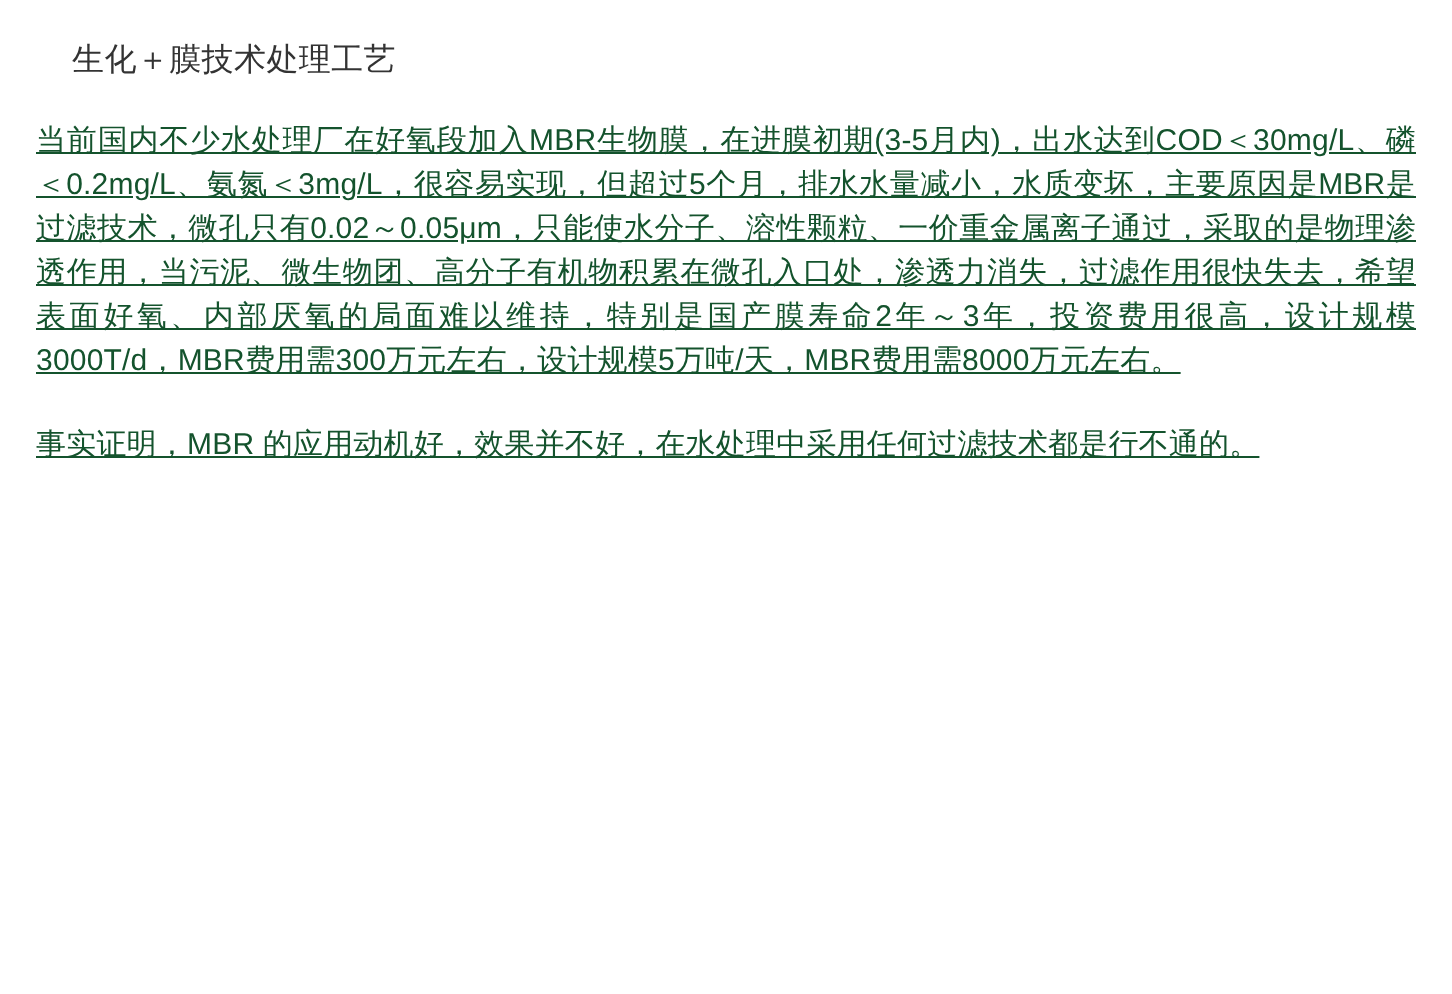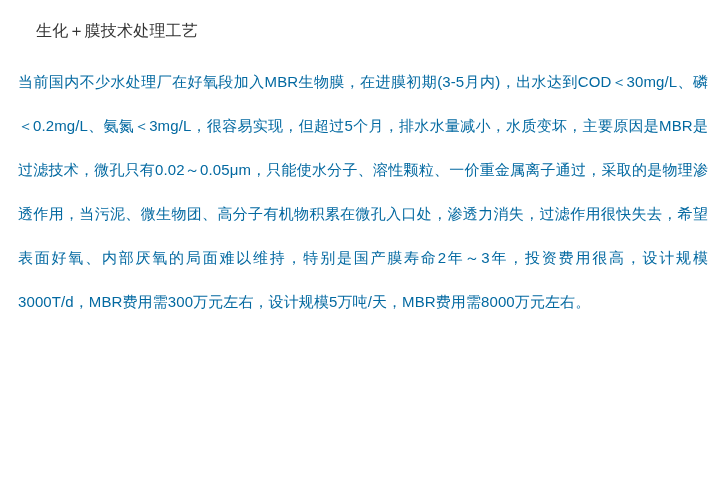--- a/index.html
+++ b/index.html
@@ -27,35 +27,37 @@
     color: #333333;
     letter-spacing: 0.2px;
     margin: 6px 0 0 18px;
     line-height: 1.4;
   }
   .body-block {
     margin-top: 18px;
   }
   .para {
     font-size: 15px;
-    line-height: 44px;
-    color: #0369a1;
+    line-height: 22px;
+    color: #14532d;
     text-align: justify;
     text-justify: inter-ideograph;
     margin: 0 0 20px 0;
     letter-spacing: 0.1px;
+    text-decoration: underline;
   }
   .para:last-child {
     margin-bottom: 0;
   }
 </style>
 </head>
 <body>
 
 <div class="page">
 
   <h1 class="doc-title">生化＋膜技术处理工艺</h1>
 
   <div class="body-block">
     <p class="para">当前国内不少水处理厂在好氧段加入MBR生物膜，在进膜初期(3-5月内)，出水达到COD＜30mg/L、磷＜0.2mg/L、氨氮＜3mg/L，很容易实现，但超过5个月，排水水量减小，水质变坏，主要原因是MBR是过滤技术，微孔只有0.02～0.05μm，只能使水分子、溶性颗粒、一价重金属离子通过，采取的是物理渗透作用，当污泥、微生物团、高分子有机物积累在微孔入口处，渗透力消失，过滤作用很快失去，希望表面好氧、内部厌氧的局面难以维持，特别是国产膜寿命2年～3年，投资费用很高，设计规模3000T/d，MBR费用需300万元左右，设计规模5万吨/天，MBR费用需8000万元左右。</p>
+    <p class="para">事实证明，MBR 的应用动机好，效果并不好，在水处理中采用任何过滤技术都是行不通的。</p>
   </div>
 
 </div>
 
 </body></html>

